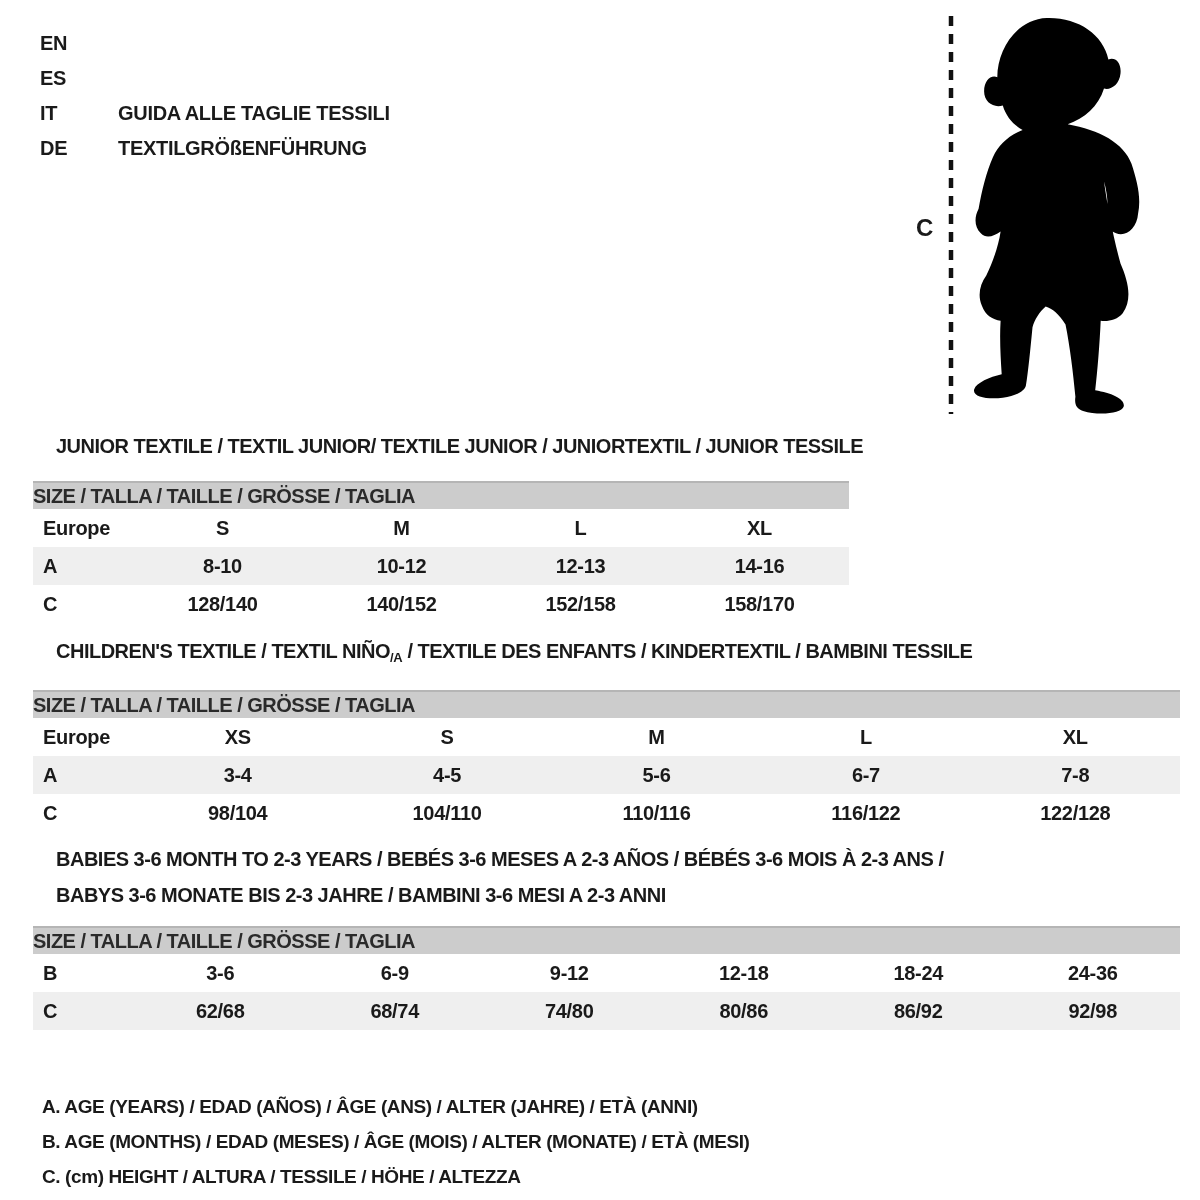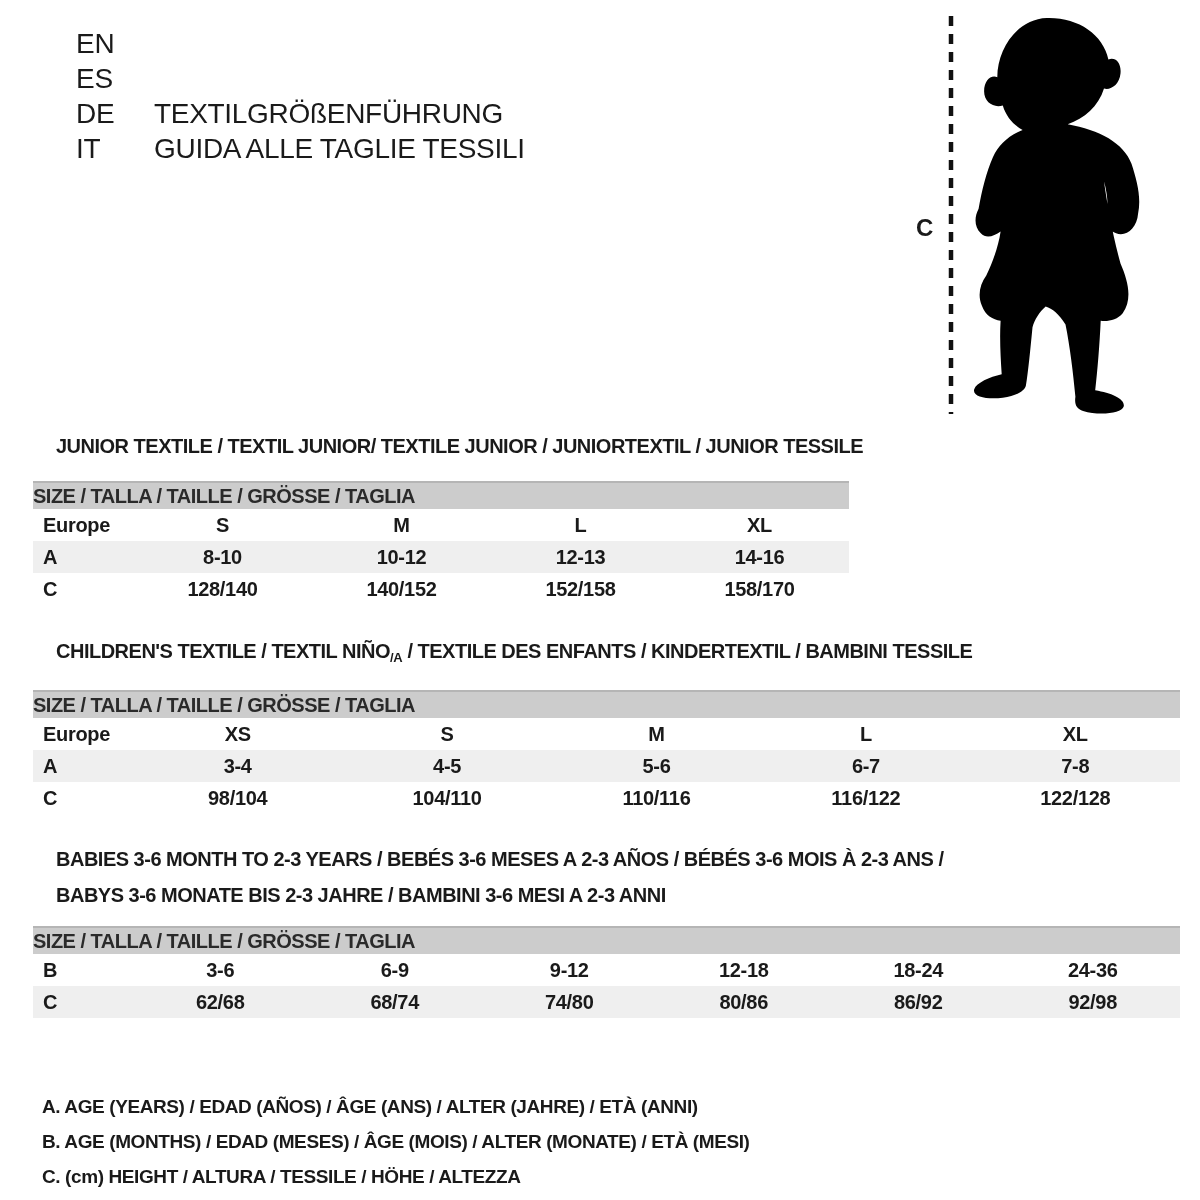--- a/index.html
+++ b/index.html
@@ -4,36 +4,36 @@
 <title>Textile Size Guide</title>
 <style>
   * { margin:0; padding:0; box-sizing:border-box; }
   body { background:#fff; }
   .canvas {
     position:relative; width:1200px; height:1200px; background:#ffffff;
     font-family:"Liberation Sans", sans-serif; color:#1a1a1a; overflow:hidden;
   }
   
   .lang-block { position:absolute; left:40px; top:26px; }
-  .lang-row { display:flex; line-height:35px; font-size:28px; font-weight:normal; letter-spacing:-0.3px; white-space:nowrap;margin-left:36px; }
+  .lang-row { display:flex; line-height:35px; font-size:20px; font-weight:bold; letter-spacing:-0.3px; white-space:nowrap; }
   .lang-code { width:78px; }
   
   .figure-svg { position:absolute; left:880px; top:0; }
   .figure-label { position:absolute; left:916px; top:214px; font-size:24px; font-weight:bold; }
   
   .section-heading { position:absolute; left:56px; font-size:20px; font-weight:bold; letter-spacing:-0.5px; white-space:nowrap; }
   .sub-part { font-size:13px; position:relative; top:4px; letter-spacing:-0.3px; }
   
   .size-table { position:absolute; left:33px; }
   .size-bar {
     height:28px; background:#cccccc; border-top:2px solid #b5b5b5;
     display:flex; align-items:center; padding-left:0;
     font-size:20px; font-weight:bold; letter-spacing:-0.5px; color:#2a2a2a;
   }
-  .trow { display:grid; height:32px; align-items:center; font-size:20px; font-weight:bold; letter-spacing:-0.3px; }
+  .trow { display:grid; height:38px; align-items:center; font-size:20px; font-weight:bold; letter-spacing:-0.3px; }
   .trow.alt { background:#efefef; }
   .cols4 { grid-template-columns:100px repeat(4, 1fr); }
   .cols5 { grid-template-columns:100px repeat(5, 1fr); }
   .cols6 { grid-template-columns:100px repeat(6, 1fr); }
   .tlabel { padding-left:10px; }
   .tcell { text-align:center; }
   .w-junior { width:816px; }
   .w-wide { width:1147px; }
   
   .legend { position:absolute; left:42px; top:1068px;margin-top:21px; }
@@ -45,26 +45,26 @@
 <div class="canvas">
 
   <div class="lang-block">
     <div class="lang-row">
       <span class="lang-code">EN</span>
     </div>
     <div class="lang-row">
       <span class="lang-code">ES</span>
     </div>
     <div class="lang-row">
+      <span class="lang-code">IT</span>
+      <span>GUIDA ALLE TAGLIE TESSILI</span>
+    </div>
+    <div class="lang-row">
       <span class="lang-code">DE</span>
       <span>TEXTILGRÖßENFÜHRUNG</span>
-    </div>
-    <div class="lang-row">
-      <span class="lang-code">IT</span>
-      <span>GUIDA ALLE TAGLIE TESSILI</span>
     </div>
   </div>
 
   <svg class="figure-svg" width="300" height="440" viewBox="0 0 300 440">
     <line x1="71" y1="16" x2="71" y2="414" stroke="#111111" stroke-width="4.5" stroke-dasharray="10 8"></line>
     <path fill="#000000" transform="translate(59,3) scale(1.1 0.94)" d="M98,16
              C126,15 149,33 154,60
              C160,57 166,63 165,75
              C164,87 156,93 150,91
              C145,110 132,123 117,129

